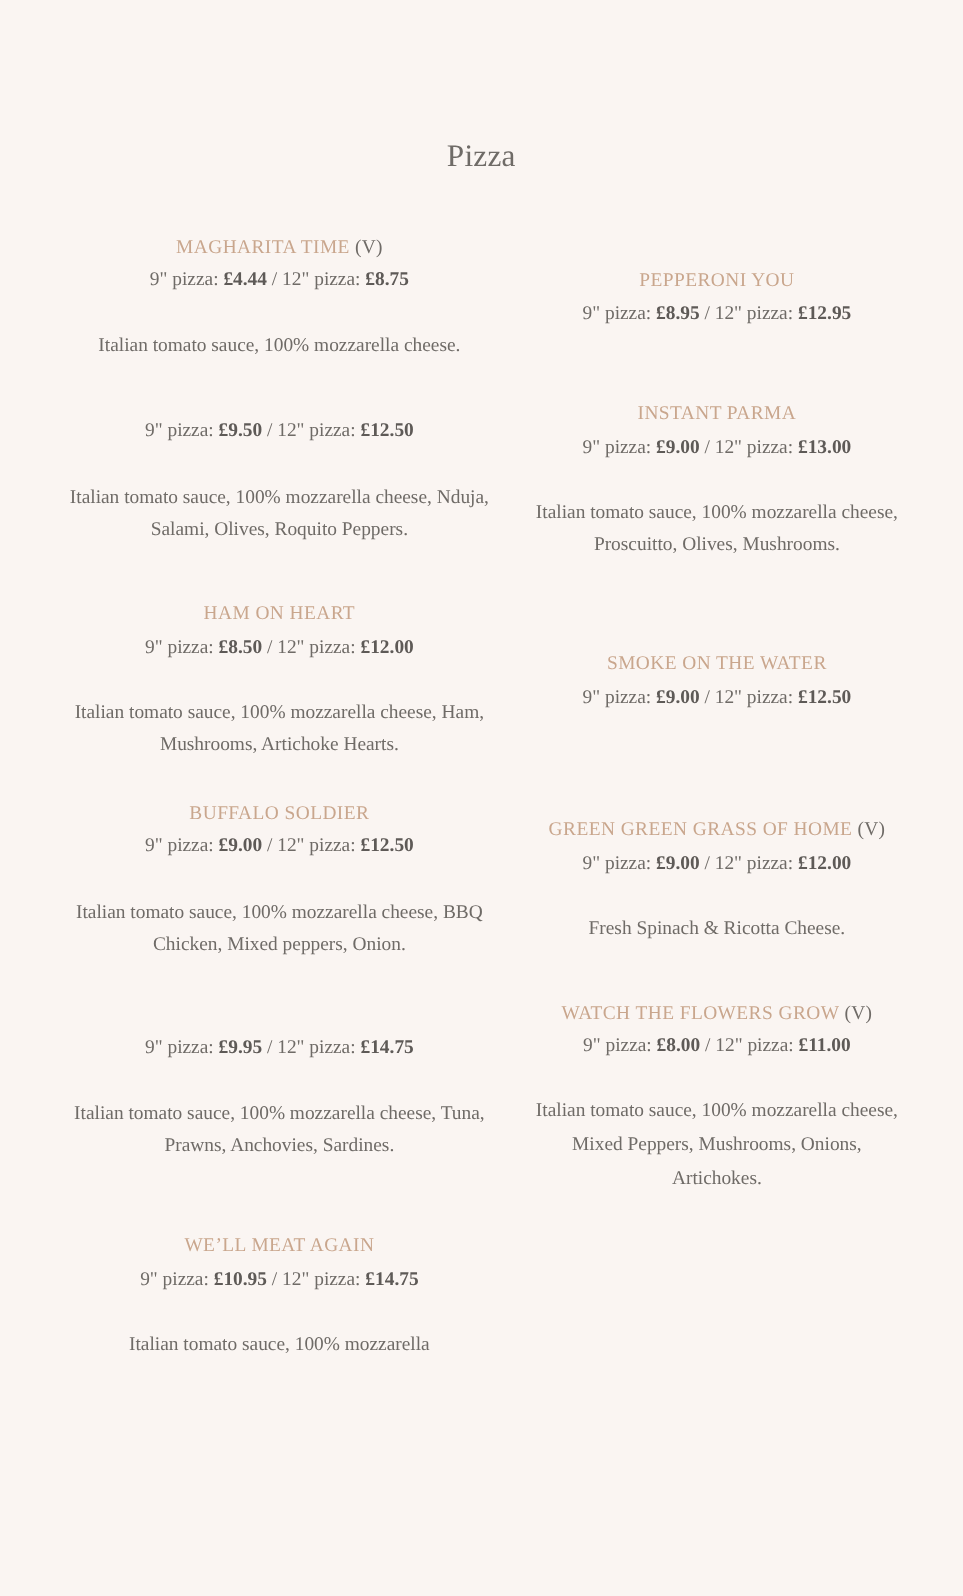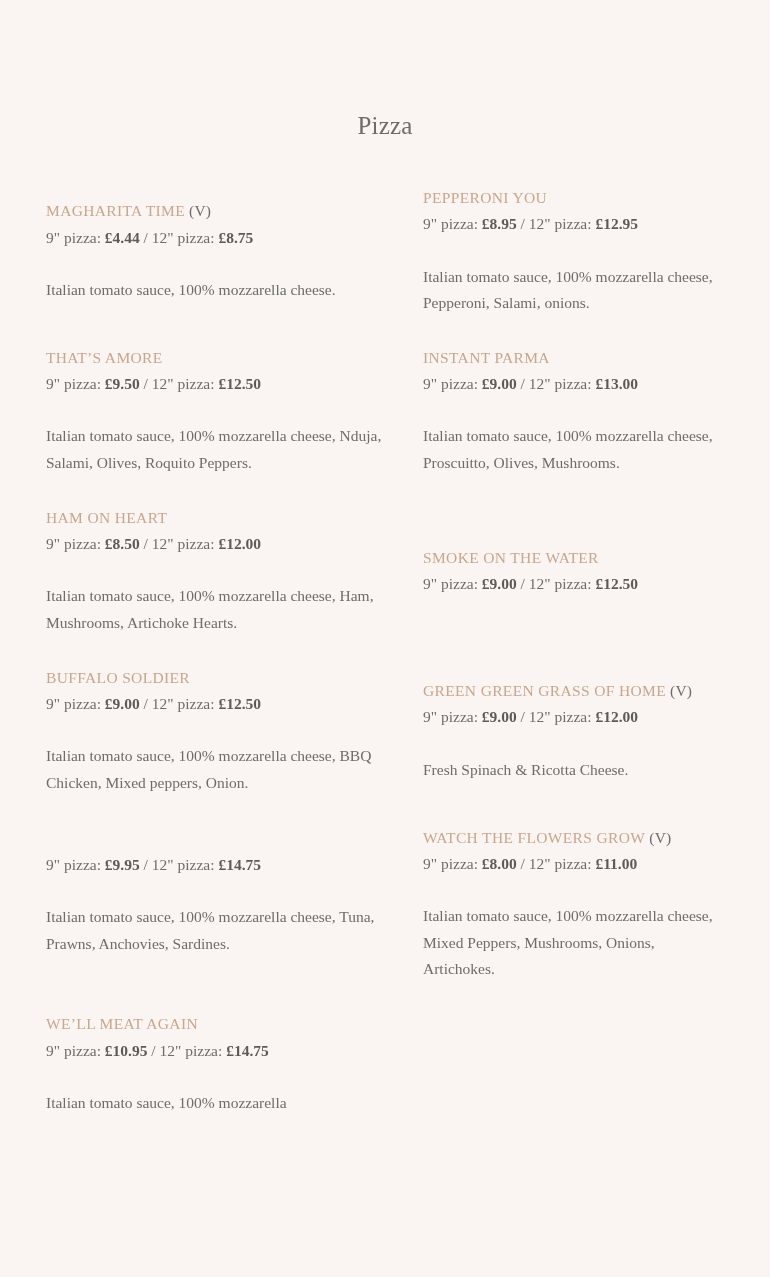--- a/index.html
+++ b/index.html
@@ -34,20 +34,21 @@
     line-height: 1;
   }
 
   .menu-grid {
     margin-top: 35px;
     display: grid;
     grid-template-columns: 355px 1fr;
     column-gap: 22px;
     row-gap: 0px;
     align-items: center;
+    text-align: center;
   }
 
   .menu-item {
     padding: 14px 0 16px 0;
   }
 
   .item-heading {
     margin: 0 0 2px 0;
     font-family: "Liberation Serif", "DejaVu Serif", serif;
     font-size: 15.5px;
@@ -91,24 +92,22 @@
 
   <div class="menu-grid">
       <div class="menu-item">
         <h2 class="item-heading">MAGHARITA TIME<span class="veg-tag"> (V)</span></h2>
         <p class="item-price"><span>9" pizza:</span> <b>£4.44</b> <span>/</span> <span>12" pizza:</span> <b>£8.75</b></p>
         <p class="item-desc">Italian tomato sauce, 100% mozzarella cheese.</p>
       </div>
       <div class="menu-item">
         <h2 class="item-heading">PEPPERONI YOU</h2>
         <p class="item-price"><span>9" pizza:</span> <b>£8.95</b> <span>/</span> <span>12" pizza:</span> <b>£12.95</b></p>
-        <p class="item-desc">Italian tomato sauce, 100% mozzarella cheese, Pepperoni, Salami, onions.</p>
       </div>
       <div class="menu-item">
-        <h2 class="item-heading">THAT’S AMORE</h2>
         <p class="item-price"><span>9" pizza:</span> <b>£9.50</b> <span>/</span> <span>12" pizza:</span> <b>£12.50</b></p>
         <p class="item-desc">Italian tomato sauce, 100% mozzarella cheese, Nduja, Salami, Olives, Roquito Peppers.</p>
       </div>
       <div class="menu-item">
         <h2 class="item-heading">INSTANT PARMA</h2>
         <p class="item-price"><span>9" pizza:</span> <b>£9.00</b> <span>/</span> <span>12" pizza:</span> <b>£13.00</b></p>
         <p class="item-desc">Italian tomato sauce, 100% mozzarella cheese, Proscuitto, Olives, Mushrooms.</p>
       </div>
       <div class="menu-item">
         <h2 class="item-heading">HAM ON HEART</h2>

